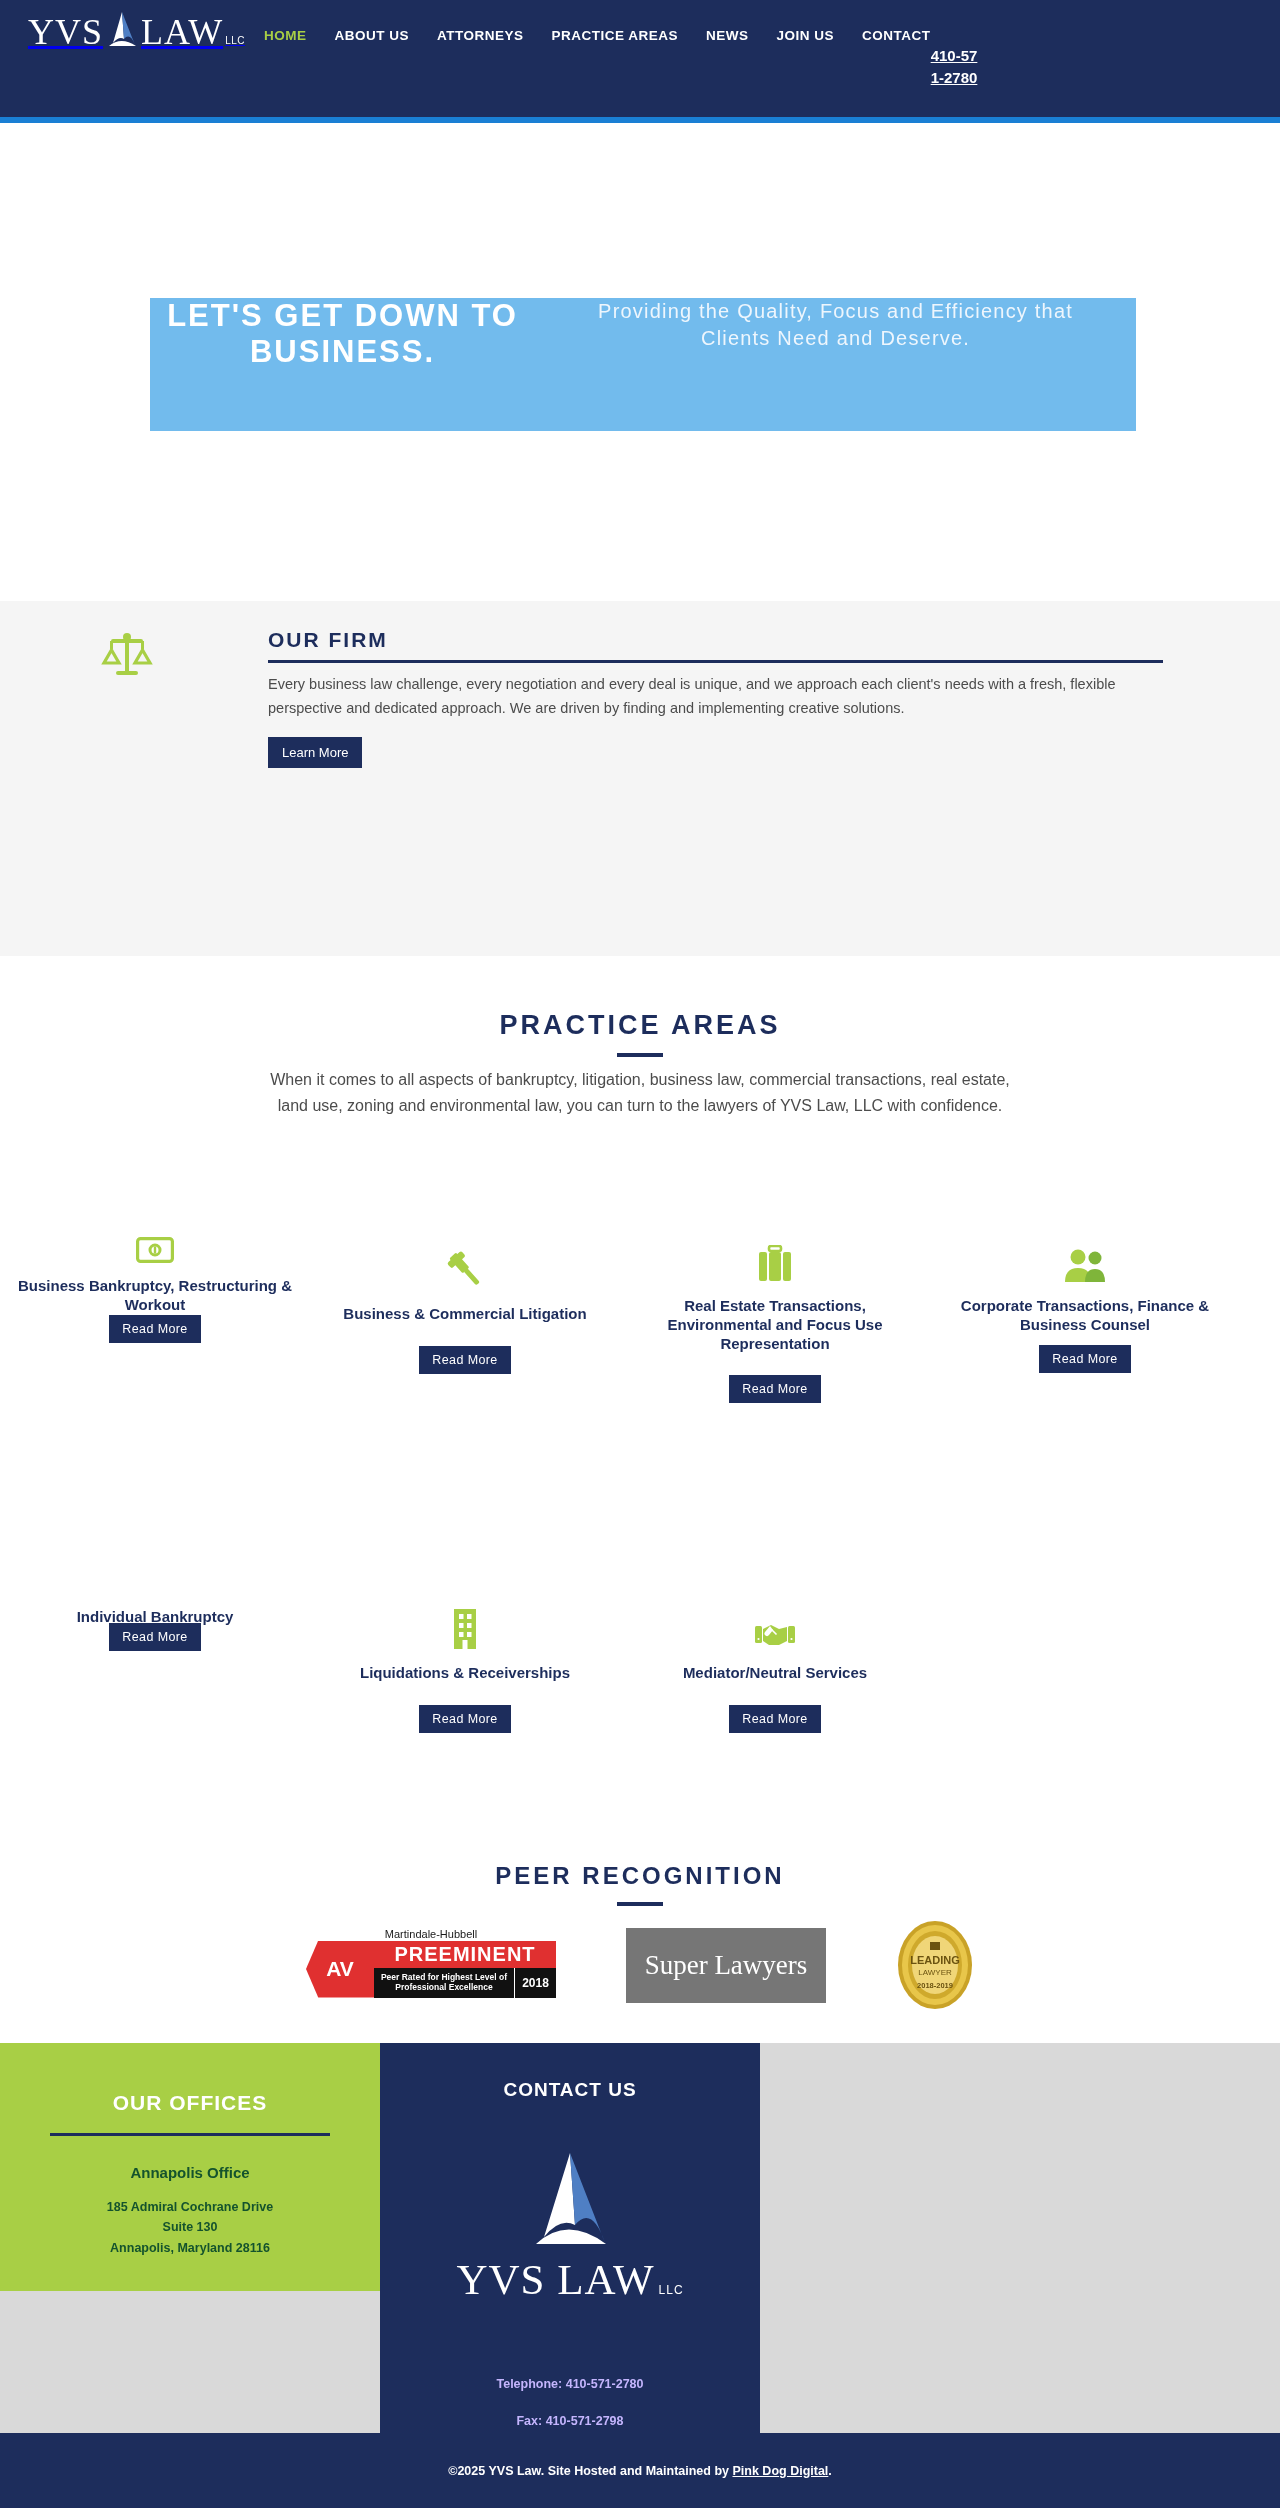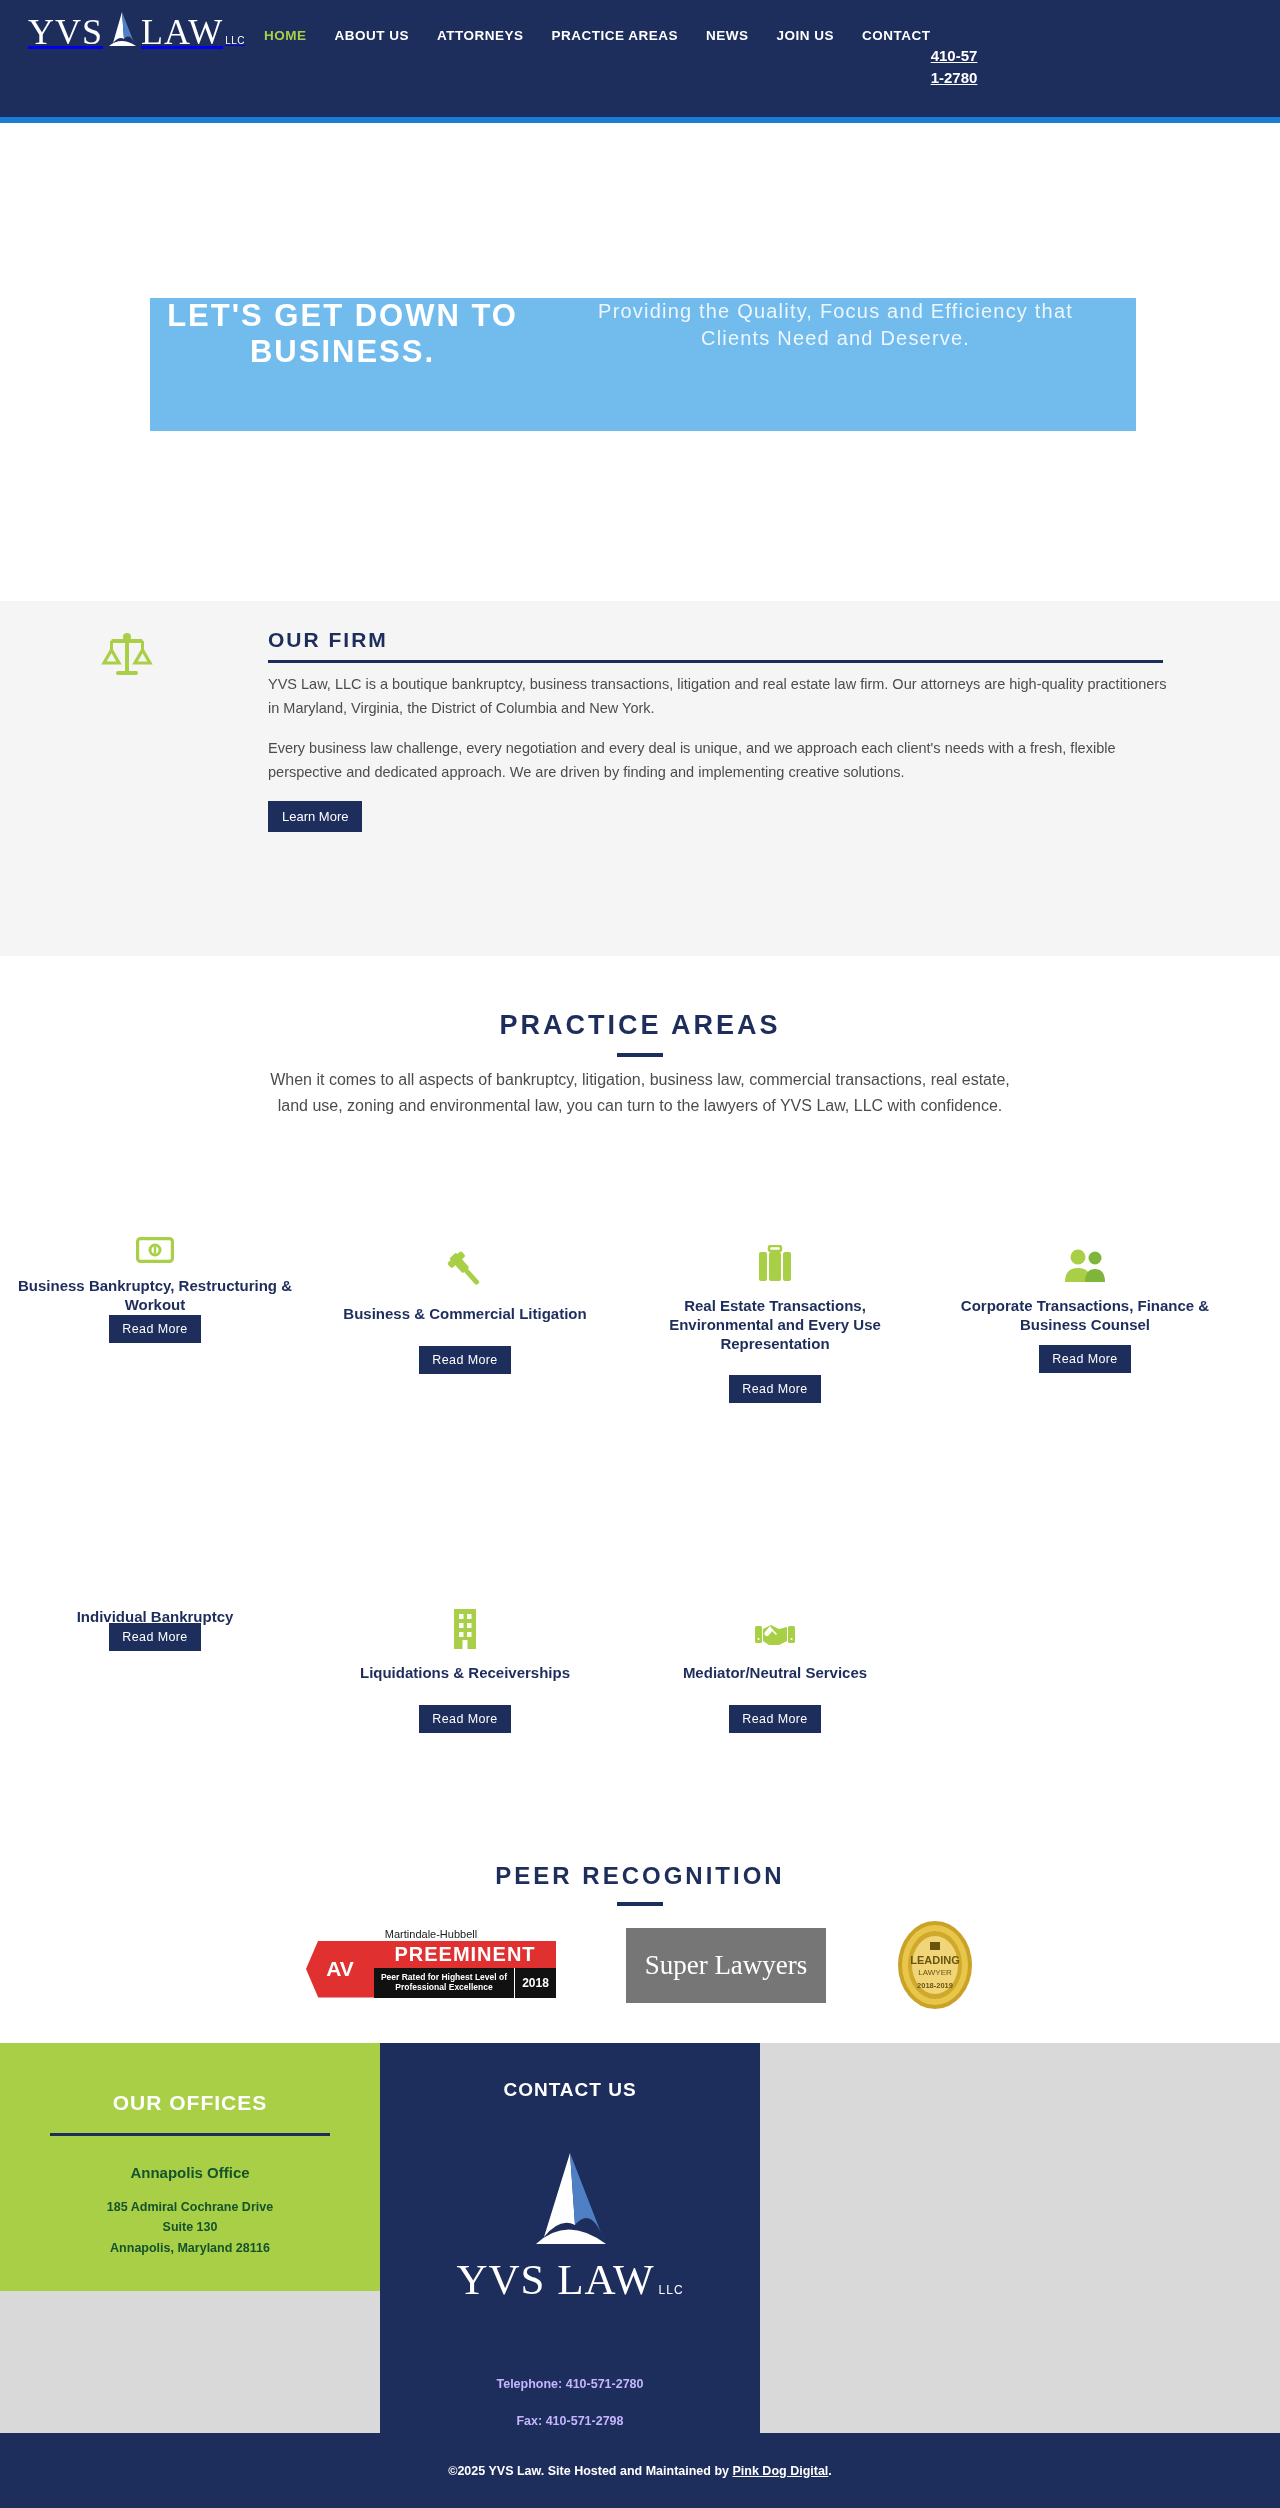--- a/index.html
+++ b/index.html
@@ -266,21 +266,20 @@
     <rect x="18" y="41" width="22" height="4" rx="2" fill="#a8cf45"></rect>
     <rect x="12" y="11" width="3" height="8" fill="#a8cf45"></rect>
     <rect x="43" y="11" width="3" height="8" fill="#a8cf45"></rect>
     <path d="M13.5 20 L21 33 H6 Z" fill="none" stroke="#a8cf45" stroke-width="3.2"></path>
     <path d="M44.5 20 L52 33 H37 Z" fill="none" stroke="#a8cf45" stroke-width="3.2"></path>
   </svg>
 </div>
 <div class="firm-body">
   <h2 class="firm-heading">OUR FIRM</h2>
   <div class="firm-rule"></div>
-  <p class="firm-p">YVS Law, LLC is a boutique bankruptcy, business transactions, litigation and real estate law firm. Our attorneys are high-quality practitioners in Maryland, Virginia, the District of Columbia and New York.</p>
   <p class="firm-p">Every business law challenge, every negotiation and every deal is unique, and we approach each client's needs with a fresh, flexible perspective and dedicated approach. We are driven by finding and implementing creative solutions.</p>
   <button class="btn-navy">Learn More</button>
 </div>
 
 <section class="practice">
   <h2 class="pa-heading">PRACTICE AREAS</h2>
   <div class="pa-rule"></div>
   <p class="pa-intro">When it comes to all aspects of bankruptcy, litigation, business law, commercial transactions, real estate, land use, zoning and environmental law, you can turn to the lawyers of YVS Law, LLC with confidence.</p>
 
   <div class="pa-grid">
@@ -312,21 +311,21 @@
 
     <div class="pa-card c3">
       <div class="pa-icon">
         <svg width="34" height="38" viewBox="0 0 34 38">
           <rect x="11" y="1" width="12" height="5" rx="2" fill="none" stroke="#a8cf45" stroke-width="2.6"></rect>
           <rect x="1" y="7" width="8" height="29" rx="2" fill="#a8cf45"></rect>
           <rect x="11" y="7" width="12" height="29" rx="2" fill="#a8cf45"></rect>
           <rect x="25" y="7" width="8" height="29" rx="2" fill="#a8cf45"></rect>
         </svg>
       </div>
-      <div class="pa-title">Real Estate Transactions, Environmental and Every Use Representation</div>
+      <div class="pa-title">Real Estate Transactions, Environmental and Focus Use Representation</div>
       <button class="btn-read">Read More</button>
     </div>
 
     <div class="pa-card c4">
       <div class="pa-icon">
         <svg width="44" height="34" viewBox="0 0 44 34">
           <circle cx="15" cy="8" r="7.5" fill="#a8cf45"></circle>
           <path d="M2 33 Q2 19 15 19 Q28 19 28 33 Z" fill="#a8cf45"></path>
           <circle cx="32" cy="9" r="6.5" fill="#7fb53a"></circle>
           <path d="M22 33 Q22 20 32 20 Q42 20 42 33 Z" fill="#7fb53a"></path>

